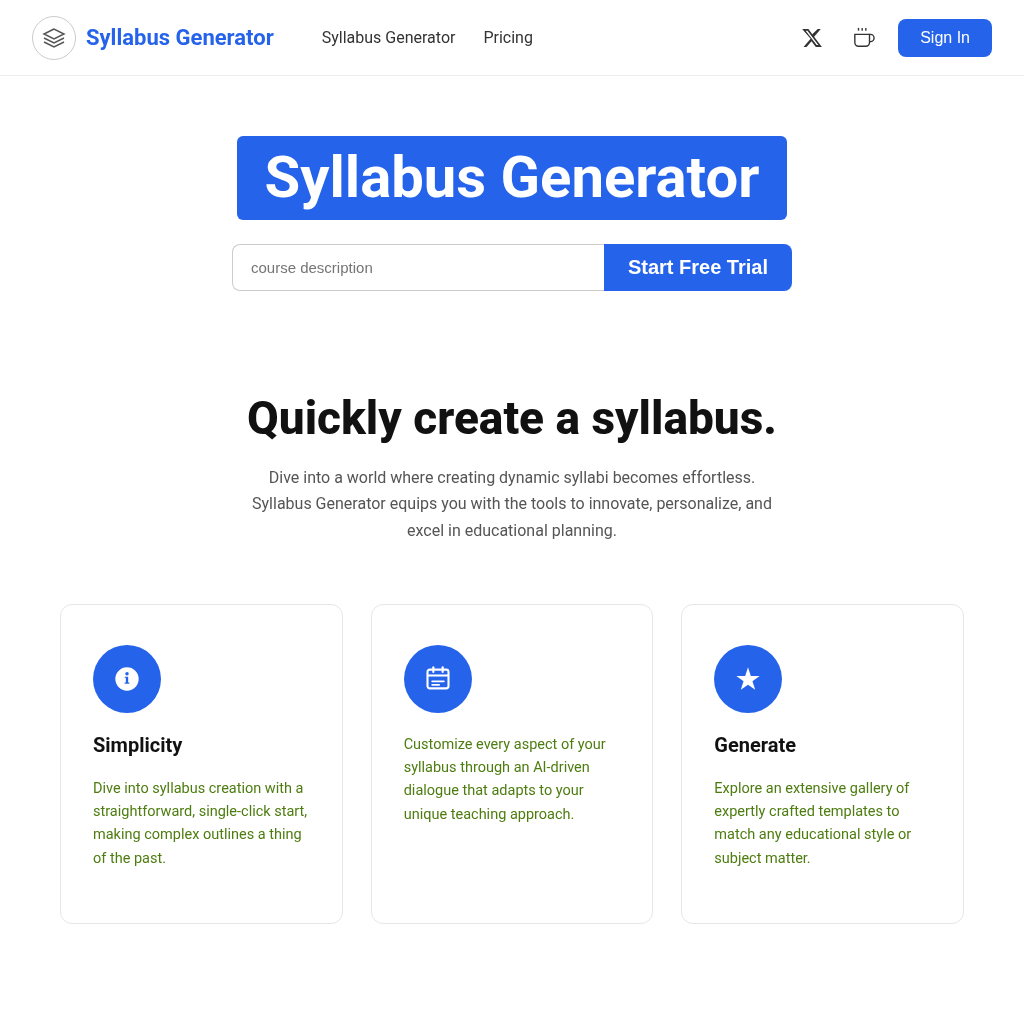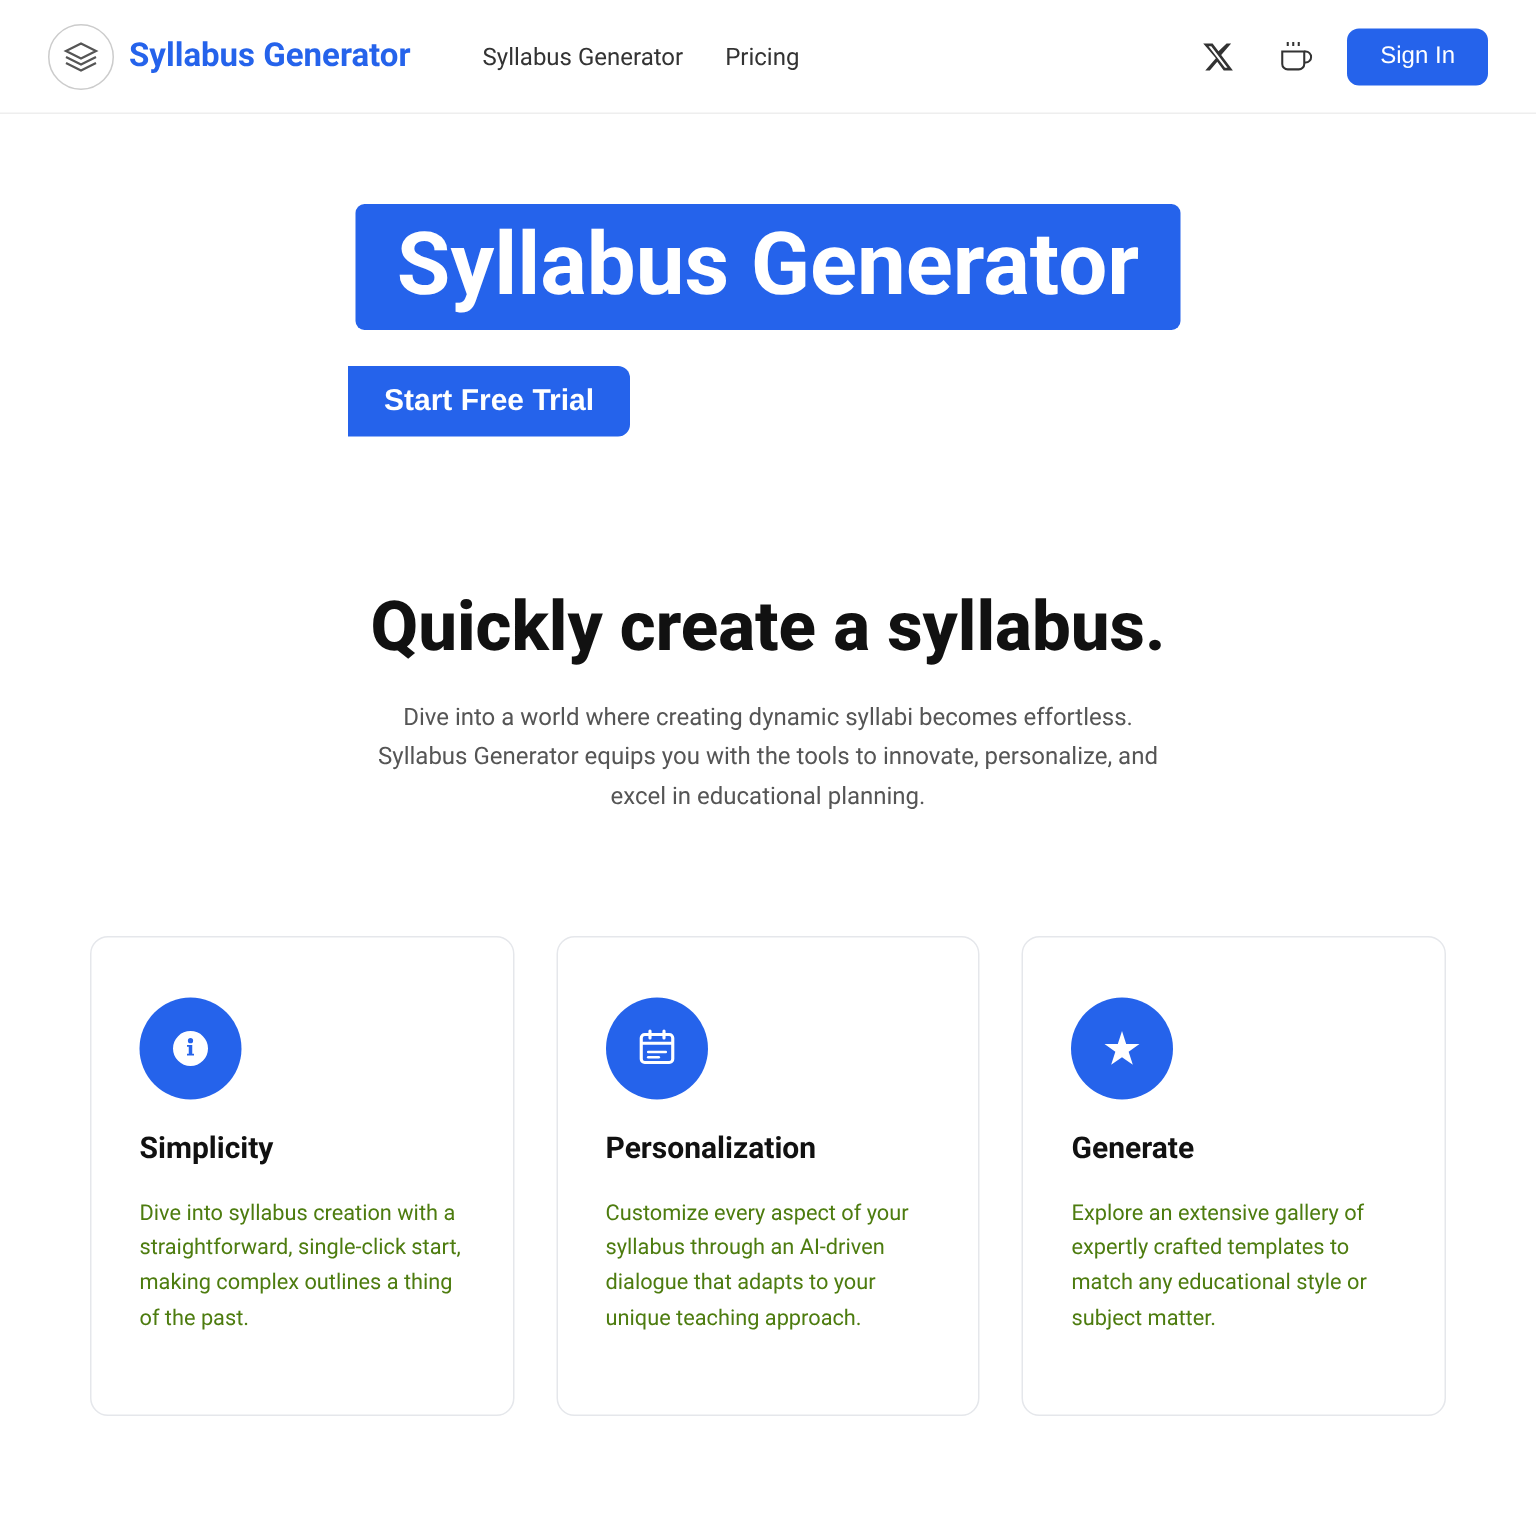--- a/index.html
+++ b/index.html
@@ -186,21 +186,20 @@
 
     .card {
       border: 1px solid #e5e7eb;
       border-radius: 12px;
       padding: 40px 32px 36px;
       width: 306px;
       min-height: 320px;
       display: flex;
       flex-direction: column;
       gap: 20px;
-      margin-top: 20px;
     }
 
     .card-icon-circle {
       width: 68px;
       height: 68px;
       border-radius: 50%;
       background: #2563eb;
       display: flex;
       align-items: center;
       justify-content: center;
@@ -264,20 +263,21 @@
   </div>
 
   <button class="nav-signin-btn">Sign In</button>
 </nav>
 
 <section class="hero">
   <div class="hero-title-wrap">
     <h1 class="hero-title">Syllabus Generator</h1>
   </div>
   <div class="hero-input-row">
+    <input class="hero-input" type="text" placeholder="course description" style="">
     <button class="hero-cta-btn">Start Free Trial</button>
   </div>
 </section>
 
 <section class="tagline-section">
   <h2 class="tagline-heading">Quickly create a syllabus.</h2>
   <p class="tagline-body">Dive into a world where creating dynamic syllabi becomes effortless. Syllabus Generator equips you with the tools to innovate, personalize, and excel in educational planning.</p>
 </section>
 
 <div class="cards-section">
@@ -296,21 +296,20 @@
     <div class="card-icon-circle">
       <svg width="28" height="28" viewBox="0 0 24 24" fill="white">
         <rect x="3" y="4" width="18" height="16" rx="2" stroke="white" stroke-width="1.8" fill="none"></rect>
         <line x1="3" y1="9" x2="21" y2="9" stroke="white" stroke-width="1.8"></line>
         <line x1="8" y1="2" x2="8" y2="6" stroke="white" stroke-width="1.8" stroke-linecap="round"></line>
         <line x1="16" y1="2" x2="16" y2="6" stroke="white" stroke-width="1.8" stroke-linecap="round"></line>
         <line x1="7" y1="14" x2="17" y2="14" stroke="white" stroke-width="1.5" stroke-linecap="round"></line>
         <line x1="7" y1="17" x2="13" y2="17" stroke="white" stroke-width="1.5" stroke-linecap="round"></line>
       </svg>
     </div>
-    <span class="card-title">Personalization</span>
     <p class="card-body">Customize every aspect of your syllabus through an AI-driven dialogue that adapts to your unique teaching approach.</p>
   </div>
 
   <div class="card">
     <div class="card-icon-circle">
       <svg width="28" height="28" viewBox="0 0 24 24" fill="white">
         <path d="M12 2l2.4 7.4H22l-6.2 4.5 2.4 7.4L12 17l-6.2 4.3 2.4-7.4L2 9.4h7.6z"></path>
       </svg>
     </div>
     <span class="card-title">Generate</span>

